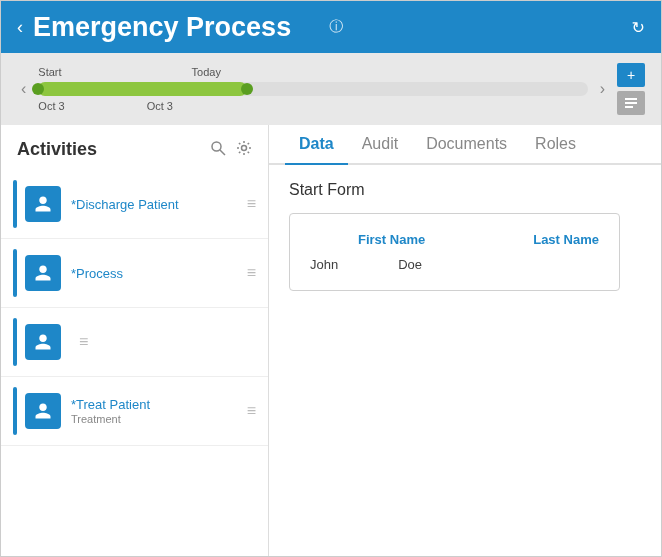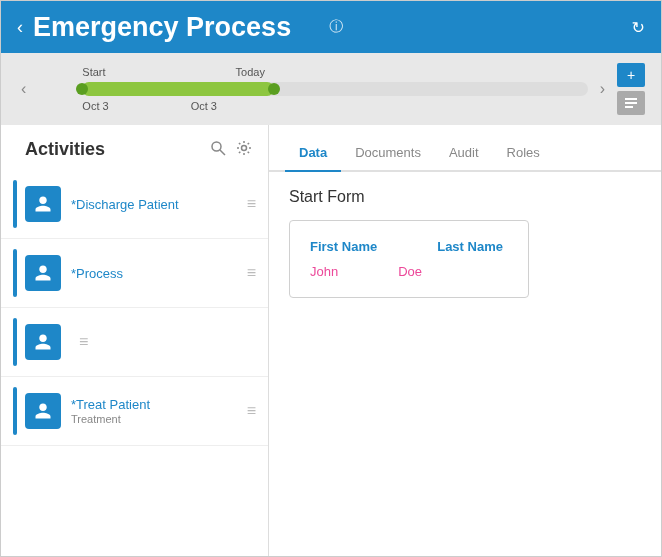--- a/index.html
+++ b/index.html
@@ -10,68 +10,68 @@
     
     .header { background: #1e87c8; color: white; display: flex; align-items: center; padding: 0 16px; height: 52px; flex-shrink: 0; }
     .header-back { font-size: 18px; color: white; cursor: pointer; margin-right: 10px; }
     .header-title { font-size: 27px; font-weight: 600; flex: 1; }
     .header-info-icon { font-size: 14px; margin-left: 8px; color: white; opacity: 0.85; }
     .header-refresh { font-size: 16px; color: white; cursor: pointer; }
 
     
     .timeline-section { background: #e8e8e8; padding: 10px 16px 10px 16px; display: flex; align-items: center; gap: 8px; flex-shrink: 0; }
     .timeline-nav { font-size: 16px; color: #888; cursor: pointer; padding: 2px 4px; }
-    .timeline-content { flex: 1; margin-left: 44px; }
+    .timeline-content { flex: 1; }
     .timeline-labels { display: flex; gap: 130px; margin-bottom: 4px; }
     .timeline-label { font-size: 11px; color: #555; }
     .timeline-bar-container { position: relative; width: 100%; height: 14px; background: #ddd; border-radius: 7px; margin-bottom: 4px; }
     .timeline-bar-fill { position: absolute; left: 0; top: 0; height: 100%; width: 38%; background: #8dc63f; border-radius: 7px; }
     .timeline-dot-start { position: absolute; left: 0; top: 50%; transform: translate(-50%, -50%); width: 12px; height: 12px; background: #5a9e20; border-radius: 50%; }
     .timeline-dot-end { position: absolute; left: 38%; top: 50%; transform: translate(-50%, -50%); width: 12px; height: 12px; background: #5a9e20; border-radius: 50%; }
     .timeline-dates { display: flex; gap: 82px; }
     .timeline-date { font-size: 11px; color: #555; }
     .timeline-add-btns { display: flex; flex-direction: column; gap: 4px; }
     .timeline-btn { width: 28px; height: 24px; background: #1e87c8; color: white; border: none; cursor: pointer; display: flex; align-items: center; justify-content: center; font-size: 14px; border-radius: 2px; }
     .timeline-btn-gray { background: #aaa; }
 
     
     .main-content { display: flex; flex: 1; background: white; overflow: hidden; }
 
     
     .left-panel { width: 268px; flex-shrink: 0; background: white; border-right: 1px solid #ddd; display: flex; flex-direction: column; }
-    .left-panel-header { display: flex; align-items: center; justify-content: space-between; padding: 14px 16px 10px 16px; margin-left: 8px; }
+    .left-panel-header { display: flex; align-items: center; justify-content: space-between; padding: 14px 16px 10px 16px; }
     .left-panel-title { font-size: 18px; font-weight: 600; color: #333; }
     .left-panel-icons { display: flex; gap: 10px; }
     .panel-icon { font-size: 16px; color: #888; cursor: pointer; }
 
     
     .activities-list { flex: 1; overflow-y: auto; padding-bottom: 8px; }
     .activity-item { display: flex; align-items: center; padding: 10px 12px; border-bottom: 1px solid #eee; cursor: pointer; background: white; }
     .activity-left-bar { width: 4px; height: 48px; background: #1e87c8; border-radius: 2px; margin-right: 8px; flex-shrink: 0; }
     .activity-icon-box { width: 36px; height: 36px; background: #1e87c8; border-radius: 4px; display: flex; align-items: center; justify-content: center; flex-shrink: 0; margin-right: 10px; }
     .activity-icon-box svg { width: 20px; height: 20px; fill: white; }
     .activity-text { flex: 1; }
     .activity-name { font-size: 13px; color: #1e87c8; font-weight: 500; }
     .activity-sub { font-size: 11px; color: #888; margin-top: 1px; }
     .activity-menu { color: #bbb; font-size: 16px; cursor: pointer; margin-left: 8px; }
 
     
     .right-panel { flex: 1; display: flex; flex-direction: column; padding: 0; }
     .tabs { display: flex; border-bottom: 2px solid #e0e0e0; padding: 0 16px; }
-    .tab { padding: 20px 14px 10px 14px; font-size: 13px; color: #888; cursor: pointer; border-bottom: 2px solid transparent; margin-bottom: -2px; }
+    .tab { padding: 10px 14px 10px 14px; font-size: 16px; color: #888; cursor: pointer; border-bottom: 2px solid transparent; margin-bottom: -2px; }
     .tab.active { color: #1e87c8; border-bottom: 2px solid #1e87c8; font-weight: 600; }
 
     .right-content { padding: 16px 20px; flex: 1; }
     .section-title { font-size: 16px; font-weight: 400; color: #333; margin-bottom: 14px; }
 
     .form-box { border: 1px solid #d0d0d0; border-radius: 4px; padding: 18px 20px; display: inline-block; min-width: 240px; }
     .form-row-headers { display: flex; gap: 60px; margin-bottom: 10px; }
-    .form-col-header { font-size: 13px; font-weight: 600; color: #1e87c8; }
+    .form-col-header { font-size: 13px; font-weight: 600; color: #1e87c8; margin-left: 48px; }
     .form-row-values { display: flex; gap: 60px; }
-    .form-col-value { font-size: 13px; color: #ec4899; }
+    .form-col-value { font-size: 13px; color: #404040; }
   </style>
 </head>
 <body>
 
 <div class="app-container">
 
   <div class="header">
     <span class="header-back">‹</span>
     <span class="header-title">Emergency Process</span>
     <span class="header-info-icon">ⓘ</span>
@@ -180,22 +180,22 @@
           </div>
           <span class="activity-menu">≡</span>
         </div>
 
       </div>
     </div>
 
     <div class="right-panel">
       <div class="tabs">
         <div class="tab active">Data</div>
+        <div class="tab">Audit</div>
         <div class="tab">Documents</div>
-        <div class="tab">Audit</div>
         <div class="tab">Roles</div>
       </div>
       <div class="right-content">
         <div class="section-title">Start Form</div>
         <div class="form-box">
           <div class="form-row-headers">
             <span class="form-col-header">First Name</span>
             <span class="form-col-header">Last Name</span>
           </div>
           <div class="form-row-values">

